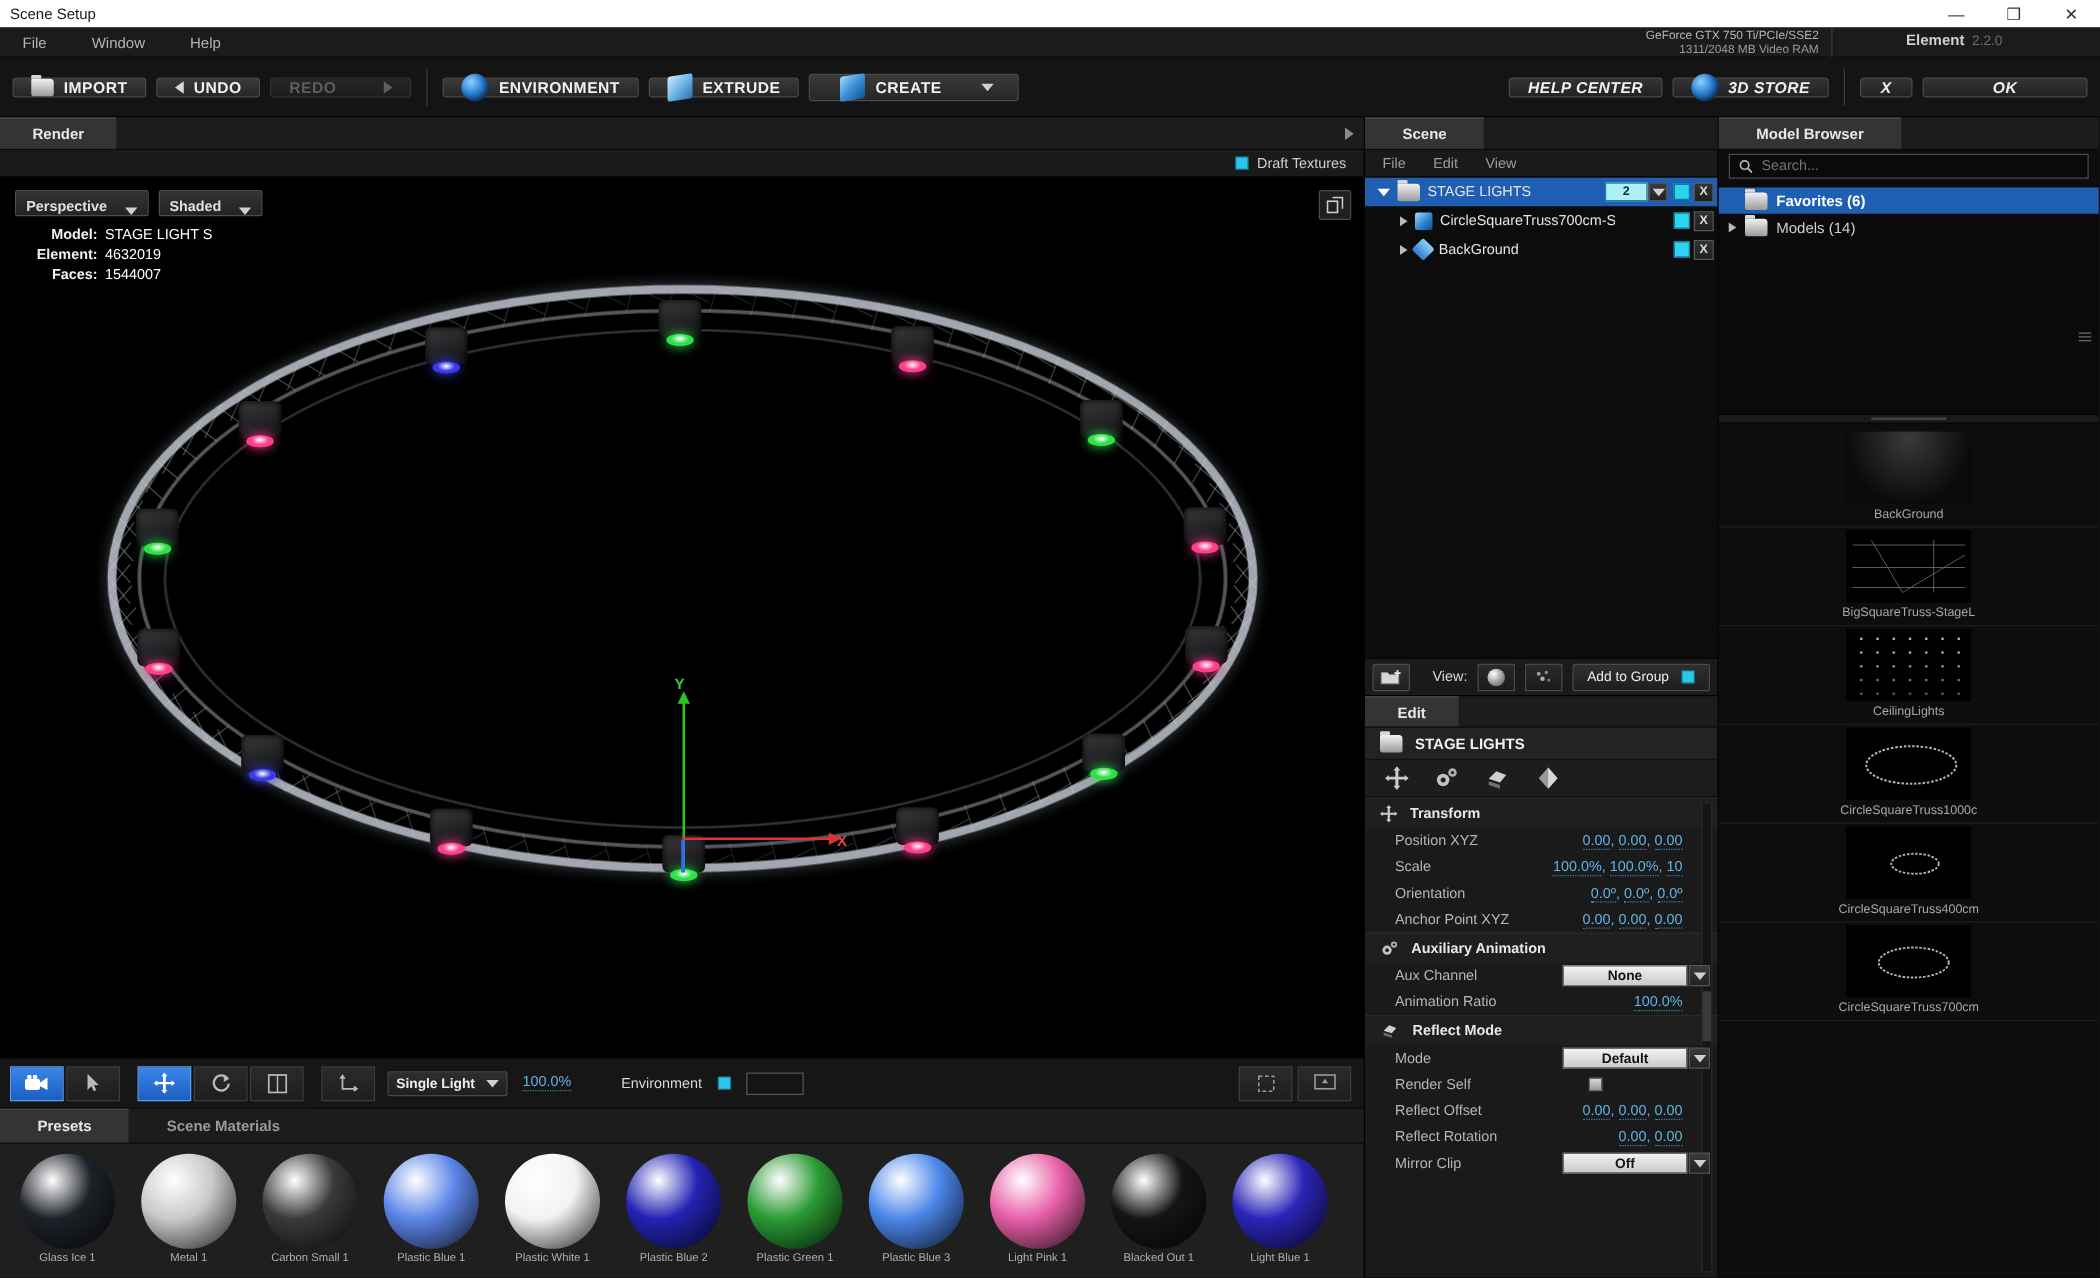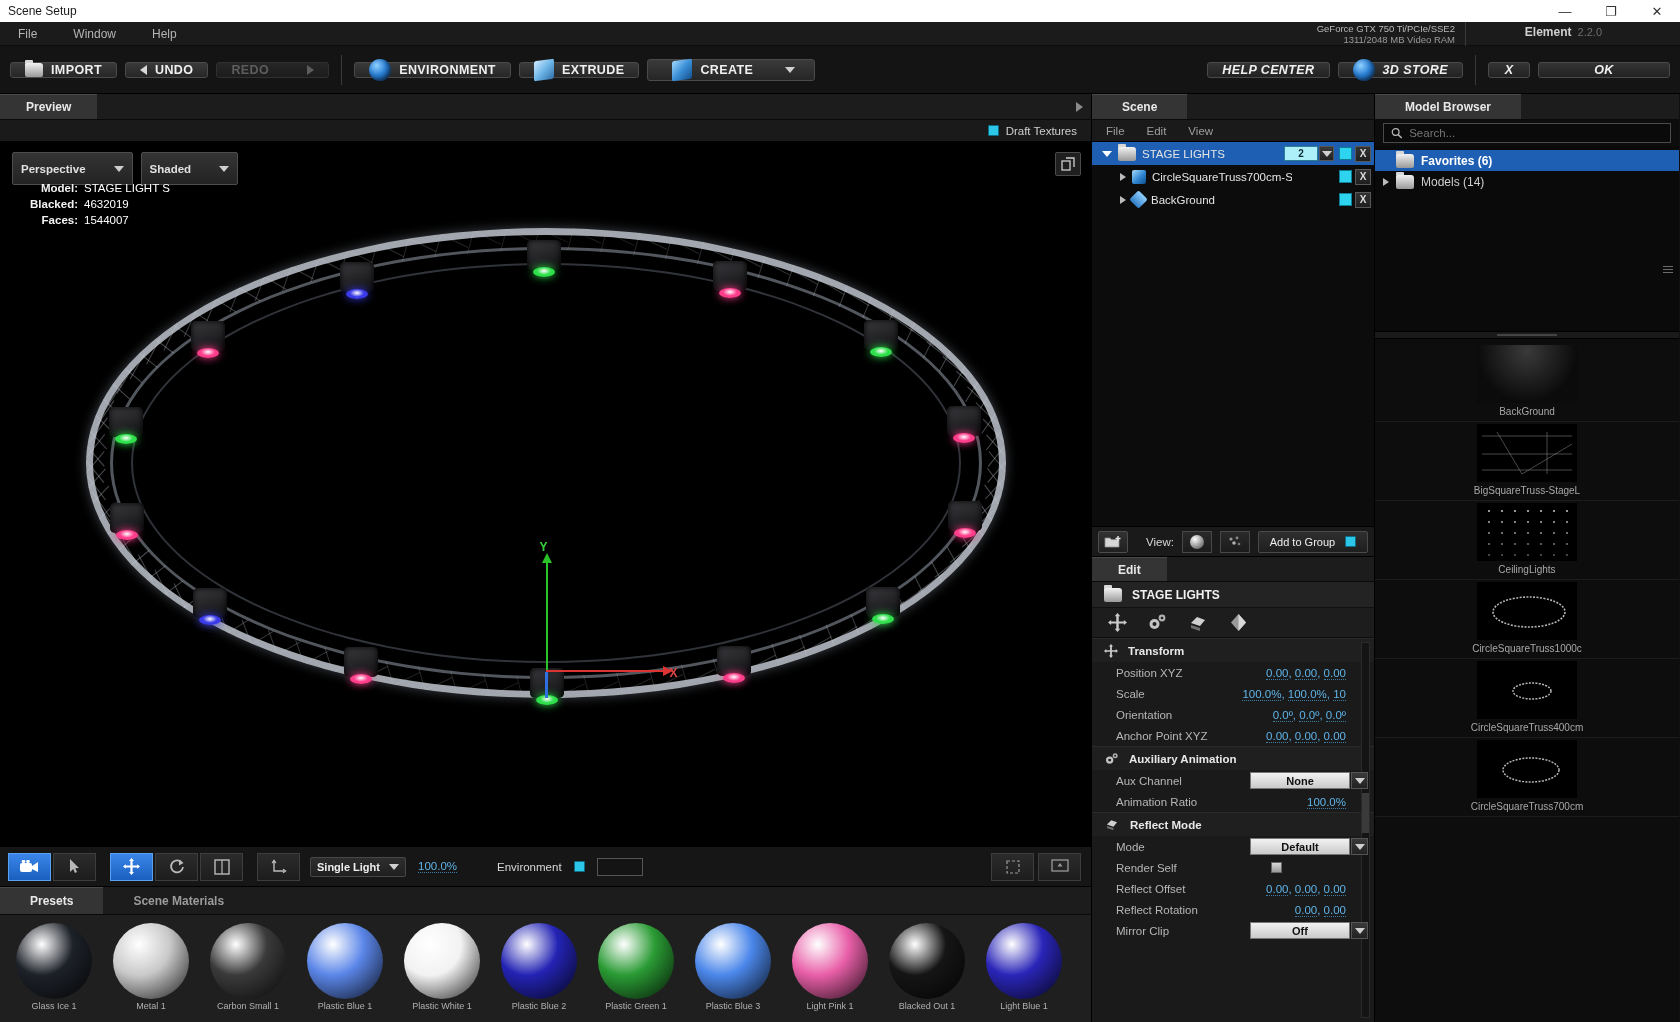--- a/index.html
+++ b/index.html
@@ -74,22 +74,22 @@
   .tabbar .tri{ position:absolute; right:8px; top:8px; width:0;height:0;
                 border-top:5px solid transparent;border-bottom:5px solid transparent;
                 border-left:7px solid #8a8a8a; }
   .subbar{ height:22px; background:#1a1a1a; display:flex; align-items:center;
            justify-content:flex-end; padding-right:14px; gap:7px; border-bottom:1px solid #000;}
   .chk{ width:11px; height:11px; background:#2cc6e8; border:1px solid #0e6d84; border-radius:1px; }
   .subbar span{ font-size:11.5px; color:#cfcfcf; }
 
   .viewport{ flex:1; background:#000; position:relative; overflow:hidden; }
   .vp-controls{ position:absolute; left:12px; top:10px; display:flex; gap:8px; z-index:5;}
-  .dd{ height:33px; background:linear-gradient(#343434,#232323); border:1px solid #4d4d4d;
-       border-radius:2px; display:flex; align-items:center; gap:28px; padding:0 8px;
+  .dd{ height:21px; background:linear-gradient(#343434,#232323); border:1px solid #4d4d4d;
+       border-radius:2px; display:flex; align-items:flex-end; gap:14px; padding:0 8px;
        font-size:11.5px; color:#e0e0e0; font-weight:bold; }
   .dd .caret{ border-top-color:#cfcfcf; }
   .vp-stats{ position:absolute; left:14px; top:38px; z-index:5; font-size:11.5px;
              line-height:16px; color:#fff; }
   .vp-stats .k{ display:inline-block; width:64px; text-align:right; font-weight:bold;
                 color:#f2f2f2; }
   .vp-stats .v{ margin-left:6px; color:#ffffff; }
   .expand-btn{ position:absolute; right:10px; top:10px; width:26px; height:24px;
                background:#1f1f1f; border:1px solid #4a4a4a; border-radius:2px;
                display:flex; align-items:center; justify-content:center; z-index:5; }
@@ -332,42 +332,42 @@
     <div class="tbtn plain okbtn">
       <span>OK</span>
     </div>
   </div>
 </div>
 
 <div class="main">
 
   <div class="leftcol">
     <div class="tabbar">
-      <div class="tab active">Preview</div>
+      <div class="tab active">Render</div>
       <div class="tri"></div>
     </div>
     <div class="subbar">
       <span class="chk"></span>
       <span>Draft Textures</span>
     </div>
 
     <div class="viewport">
       <div class="vp-controls">
         <div class="dd">
           <span>Perspective</span>
           <span class="caret"></span>
         </div>
         <div class="dd">
           <span>Shaded</span>
           <span class="caret"></span>
         </div>
       </div>
       <div class="vp-stats">
         <div><span class="k">Model:</span><span class="v">STAGE LIGHT S</span></div>
-        <div><span class="k">Blacked:</span><span class="v">4632019</span></div>
+        <div><span class="k">Element:</span><span class="v">4632019</span></div>
         <div><span class="k">Faces:</span><span class="v">1544007</span></div>
       </div>
       <div class="expand-btn">
         <svg width="14" height="14" viewBox="0 0 14 14">
           <rect x="1" y="4" width="8" height="9" fill="none" stroke="#cfcfcf" stroke-width="1.3"></rect>
           <path d="M5 1 h8 v9" fill="none" stroke="#cfcfcf" stroke-width="1.3"></path>
         </svg>
       </div>
 
       <div class="rig">

